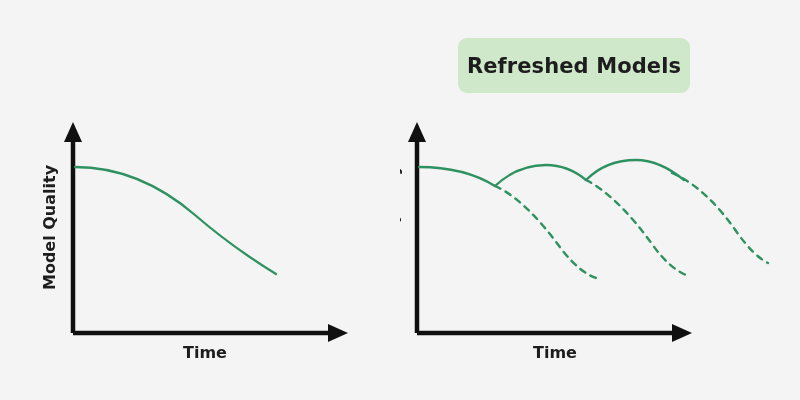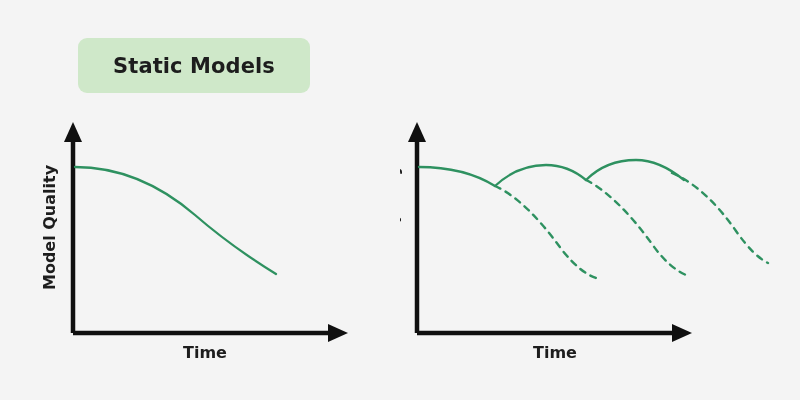--- a/index.html
+++ b/index.html
@@ -90,42 +90,42 @@
     fill: #1d1d1d;
   }
 </style>
 </head>
 <body>
 
 <div id="canvas">
 
   <div class="panel" id="panel-left">
 
-    <div class="title-badge" id="badge-left">
-      <span>Static Models</span>
-    </div>
 
     <svg class="plot-svg" viewBox="0 0 400 400">
 
       <line class="axis-line" x1="73" y1="333" x2="73" y2="133"></line>
       <polygon class="axis-head" points="73,122 64,142 82,142"></polygon>
 
       <line class="axis-line" x1="73" y1="333" x2="337" y2="333"></line>
       <polygon class="axis-head" points="348,333 328,324 328,342"></polygon>
 
       <path class="curve-solid" d="M 75 167 C 120 167 160 185 195 215 C 225 241 250 258 276 274"></path>
 
       <text class="ylabel" x="55" y="290" transform="rotate(-90 55 290)">Model Quality</text>
 
       <text class="axis-label" x="205" y="358" text-anchor="middle">Time</text>
     </svg>
   </div>
 
   <div class="panel" id="panel-right">
 
+    <div class="title-badge" id="badge-right">
+      <span>Refreshed Models</span>
+    </div>
 
     <svg class="plot-svg" viewBox="0 0 400 400">
 
       <line class="axis-line" x1="17" y1="333" x2="17" y2="133"></line>
       <polygon class="axis-head" points="17,122 8,142 26,142"></polygon>
 
       <line class="axis-line" x1="17" y1="333" x2="281" y2="333"></line>
       <polygon class="axis-head" points="292,333 272,324 272,342"></polygon>
 
       <path class="curve-solid" d="M 19 167

